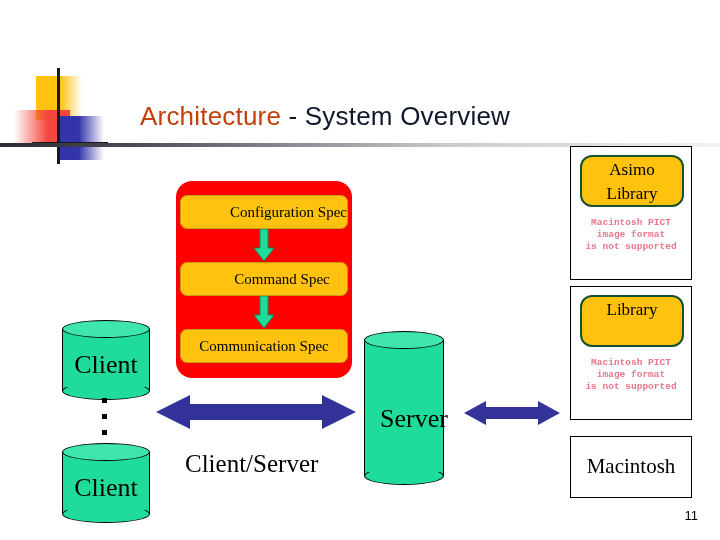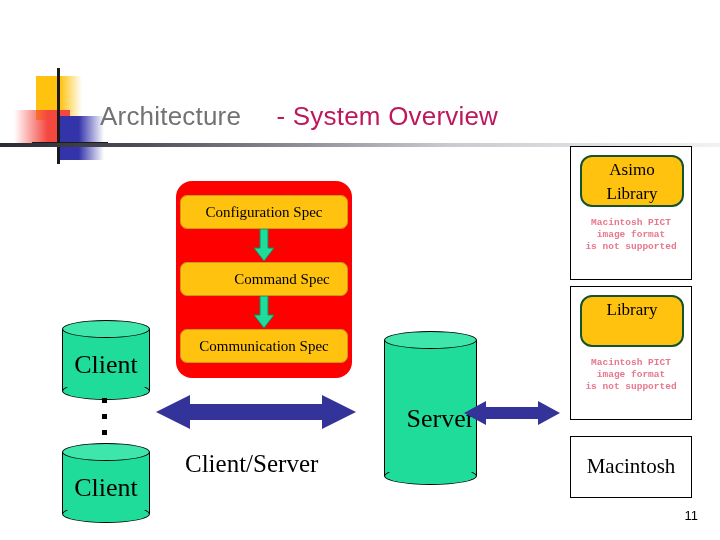--- a/index.html
+++ b/index.html
@@ -65,22 +65,22 @@
 
   #slide-title {
     position: absolute;
     left: 100px;
     top: 101px;
     font-family: "Liberation Sans", sans-serif;
     font-size: 26px;
     letter-spacing: 0.2px;
     white-space: nowrap;
   }
-  #slide-title .t-blue { color: #737373; }
-  #slide-title .t-brown { color: #be185d; margin-left: 28px; }
+  #slide-title .t-blue { color: #c2410c; margin-left: 40px; }
+  #slide-title .t-brown { color: #0f172a; }
 
   
   #spec-container {
     position: absolute;
     left: 176px;
     top: 181px;
     width: 176px;
     height: 197px;
     background: #FF0000;
     border-radius: 16px;
@@ -95,21 +95,21 @@
     border-radius: 7px;
     box-sizing: border-box;
     color: #000000;
     font-family: "Liberation Serif", serif;
     font-size: 15px;
     text-align: center;
     line-height: 32px;
     white-space: nowrap;
     overflow: visible;
   }
-  #spec-box-configuration { top: 14px; }
+  #spec-box-configuration { top: 14px; text-align: right; }
   #spec-box-command       { top: 81px; padding-left: 36px; }
   #spec-box-communication { top: 148px; }
 
   .spec-arrow {
     position: absolute;
     left: 77px;
     width: 22px;
     height: 33px;
   }
   #spec-arrow-1 { top: 48px; }
@@ -152,21 +152,21 @@
     left: 0; right: 0;
     text-align: center;
     font-family: "Liberation Serif", serif;
     font-size: 26px;
     color: #000;
     white-space: nowrap;
   }
 
   #cylinder-client-top { left: 62px; top: 320px; width: 88px; height: 80px; }
   #cylinder-client-bottom { left: 62px; top: 443px; width: 88px; height: 80px; }
-  #cylinder-server { left: 384px; top: 331px; width: 93px; height: 154px; }
+  #cylinder-server { left: 364px; top: 331px; width: 80px; height: 154px; }
 
   #ellipsis-dots {
     position: absolute;
     left: 102px;
     top: 398px;
     width: 8px;
     height: 44px;
   }
   #ellipsis-dots span {
     position: absolute;

